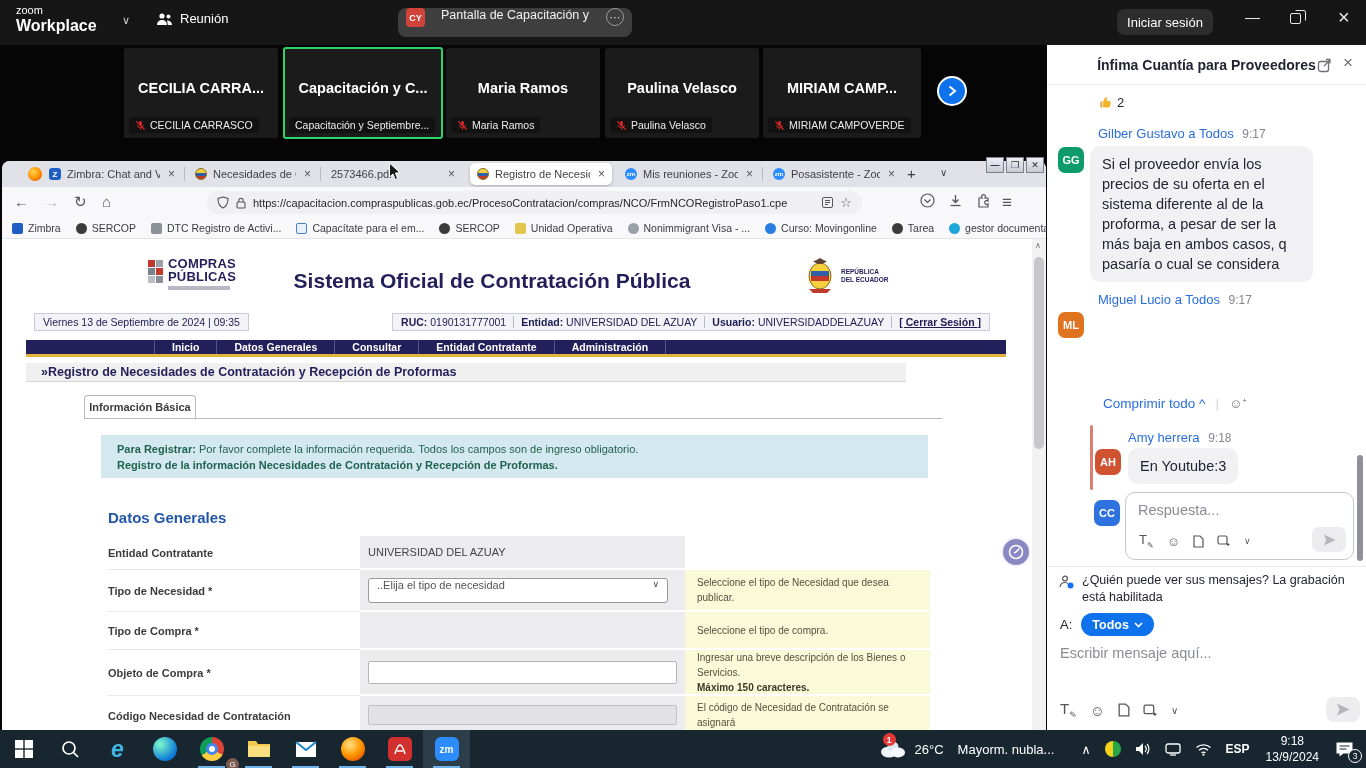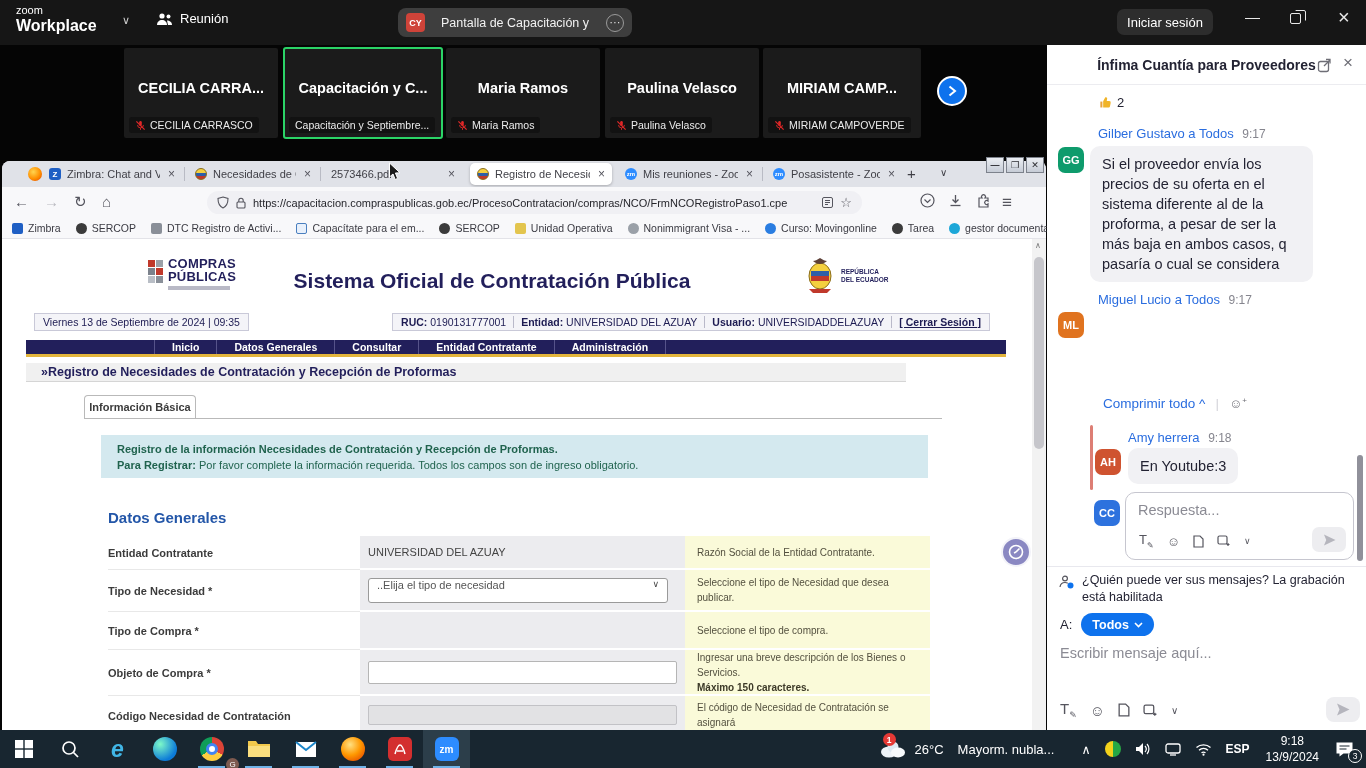--- a/index.html
+++ b/index.html
@@ -8,21 +8,21 @@
   .screen{position:relative;width:1366px;height:768px;background:#050505;overflow:hidden}
 
   
   .topbar{position:absolute;left:0;top:0;width:1366px;height:45px;background:#161616;color:#fff}
   .brand{position:absolute;left:16px;top:5px;line-height:1}
   .brand .b1{font-size:11px;color:#fff}
   .brand .b2{font-size:16px;font-weight:700;margin-top:2px}
   .brand-chev{position:absolute;left:122px;top:14px;color:#cfcfcf;font-size:11px}
   .nav-meeting{position:absolute;left:156px;top:11px;display:flex;align-items:center;gap:7px;font-size:13px;color:#fff}
   .mtab{position:absolute;left:398px;top:8px;width:234px;height:29px;background:#3e3e3e;border-radius:8px;
-    display:flex;align-items:center;gap:16px;padding:0 8px}
+    display:flex;gap:16px;padding:0 8px}
   .mtab .cy{width:19px;height:19px;border-radius:4px;background:#cf4339;color:#fff;font-size:9px;font-weight:700;
     display:flex;align-items:center;justify-content:center}
   .mtab .mtitle{font-size:12.5px;color:#f2f2f2;white-space:nowrap;overflow:hidden;flex:1}
   .mtab .more{width:18px;height:18px;border:1px solid #9a9a9a;border-radius:50%;color:#dcdcdc;font-size:11px;
     display:flex;align-items:center;justify-content:center}
   .signin{position:absolute;left:1117px;top:9px;width:96px;height:26px;background:#2d2d2d;border-radius:7px;
     font-size:13px;color:#fff;display:flex;align-items:center;justify-content:center}
   .wbtn{position:absolute;top:12px;color:#e8e8e8;font-size:15px;line-height:1}
   .wmin{left:1245px;top:9px}
   .wrest{left:1290px;top:13px}
@@ -439,34 +439,31 @@
         <span>Entidad Contratante</span>
         <span>Administración</span>
       </nav>
 
       <div class="pcrumb">»Registro de Necesidades de Contratación y Recepción de Proformas</div>
 
       <div class="ptab">Información Básica</div>
       <div class="ptabline"></div>
 
       <div class="pinfo">
+        <div><b>Para Registrar:</b> <span>Por favor complete la información requerida. Todos los campos son de ingreso obligatorio.</span></div>
         <div><b>Registro de la información Necesidades de Contratación y Recepción de Proformas.</b></div>
-        <div><b>Para Registrar:</b> <span>Por favor complete la información requerida. Todos los campos son de ingreso obligatorio.</span></div>
       </div>
 
       <div class="psection">Datos Generales</div>
 
       <div class="ftable">
         <div class="frow" style="height:34px">
           <div class="fl">Entidad Contratante</div>
           <div class="fv">
               <span>UNIVERSIDAD DEL AZUAY</span>
-            </div>
-          <div class="fh">
-              <span>Razón Social de la Entidad Contratante.</span>
             </div>
         </div>
         <div class="frow" style="height:42px">
           <div class="fl">Tipo de Necesidad *</div>
           <div class="fv">
             <div class="sel">
               <span>..Elija el tipo de necesidad</span>
                 <i>∨</i>
             </div>
           </div>

